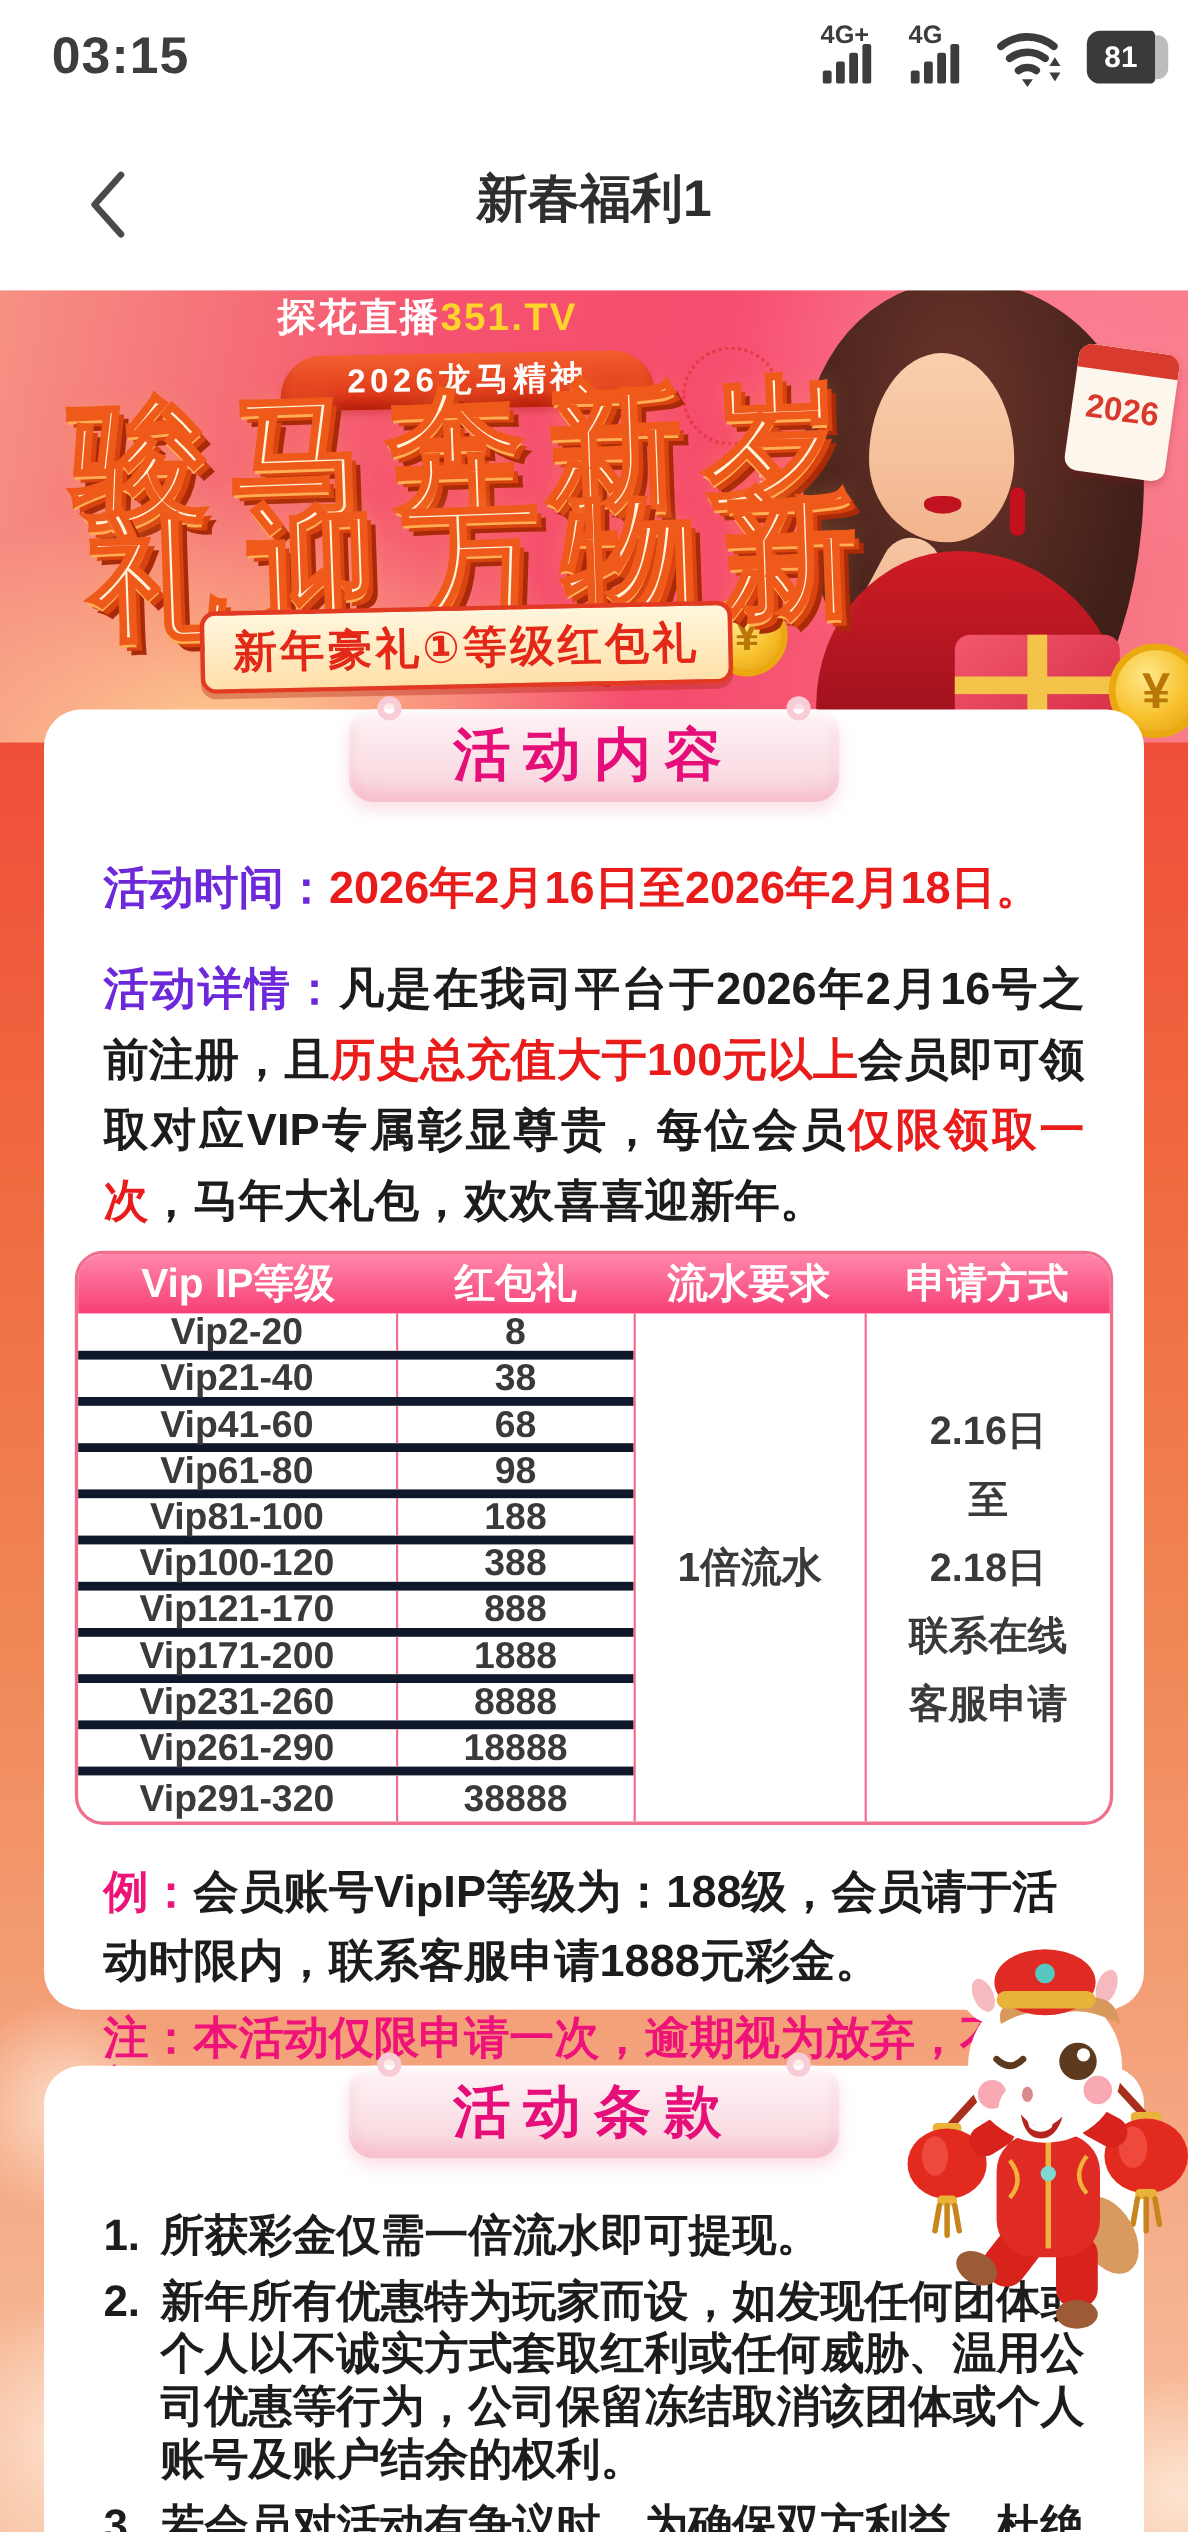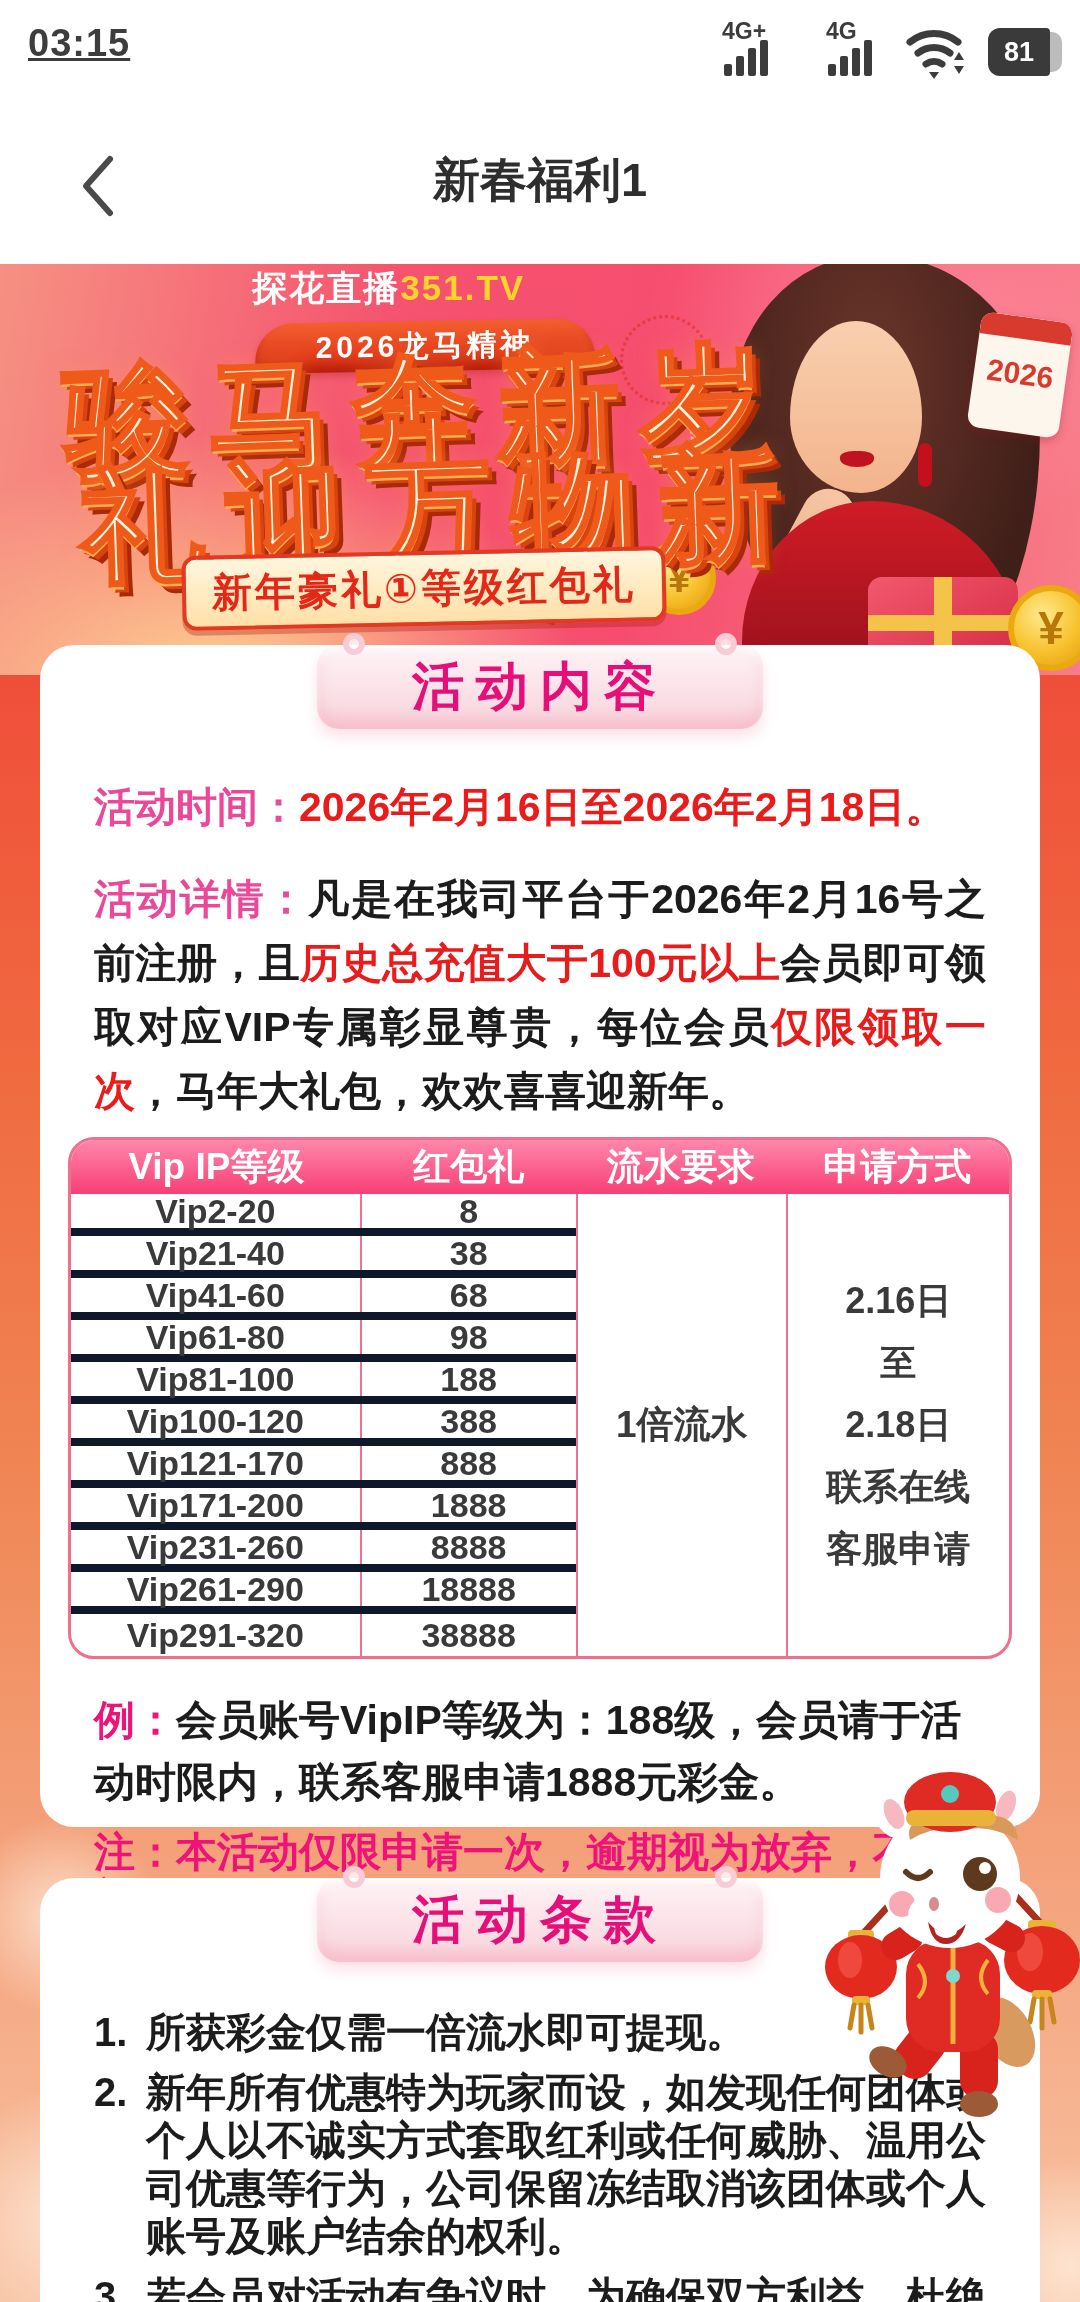--- a/index.html
+++ b/index.html
@@ -4,23 +4,23 @@
 <style>
   * { margin:0; padding:0; box-sizing:border-box; }
   html,body { background:#888; }
   body { font-family:"Liberation Sans","DejaVu Sans",sans-serif; }
   #screen{
     position:relative; width:1080px; height:2302px; margin:0 auto;
     background:#fff; overflow:hidden;
   }
   
   .statusbar{ position:absolute; top:0; left:0; width:100%; height:100px; background:#fff; z-index:20;}
-  .time{ position:absolute; left:28px; top:22px; font-size:38px; font-weight:700; color:#3d3d3d; letter-spacing:1px;text-decoration:underline;}
+  .time{ position:absolute; left:47px; top:22px; font-size:47px; font-weight:700; color:#3d3d3d; letter-spacing:1px;}
   .status-right{ position:absolute; right:14px; top:16px; display:flex; align-items:flex-end; gap:18px; height:64px;}
-  .cell{ position:relative; width:62px; height:60px;margin-left:24px;}
+  .cell{ position:relative; width:62px; height:60px;}
   .cell .net{ position:absolute; top:-2px; left:0; font-size:23px; font-weight:800; color:#3c3c3c;}
   .bars{ position:absolute; bottom:4px; left:2px; display:flex; align-items:flex-end; gap:4px;}
   .bars i{ display:block; width:8px; background:#3c3c3c; border-radius:2px;}
   .b1{height:12px;} .b2{height:20px;} .b3{height:28px;} .b4{height:36px;}
   .wifi{ position:relative; width:64px; height:60px;}
   .battery{ position:relative; width:78px; height:48px; margin-bottom:4px;}
   .batt-body{ position:absolute; left:0; top:0; width:62px; height:48px; background:#3a3a3a; border-radius:12px 4px 4px 12px; display:flex; align-items:center; justify-content:center;}
   .batt-body span{ color:#fff; font-size:27px; font-weight:800;}
   .batt-tip{ position:absolute; left:62px; top:4px; width:12px; height:40px; background:#bcbcbc; border-radius:0 10px 10px 0;}
   
@@ -88,21 +88,21 @@
   #card-terms{ top:1878px; height:520px;}
   .pill{ position:relative; width:446px; height:84px; margin:0 auto;
     background:linear-gradient(180deg,#fdf0f3 10%,#f8d3dc); border-radius:22px;
     box-shadow:0 8px 14px rgba(232,90,130,.18), inset 0 -10px 14px rgba(243,150,170,.35), inset 0 4px 6px #fff;
     display:flex; align-items:center; justify-content:center;}
   .pill span{ font-size:52px; font-weight:800; color:#e60e78; letter-spacing:12px;}
   .ring{ position:absolute; top:-12px; width:22px; height:22px; border:6px solid #f7ccd6; border-radius:50%; background:rgba(255,255,255,.8);}
   .ring.rl{ left:26px;} .ring.rr{ right:26px;}
   .card-pad{ padding:0 54px;}
   .row-time{ margin-top:54px; font-size:41px; line-height:48px;}
-  .lbl{ font-weight:800; color:#ec4899;}
+  .lbl{ font-weight:800; color:#6d28d9;}
   .red{ color:#ea1b1b; font-weight:700;}
   .magenta{ color:#ef1279; font-weight:800;}
   .detail{ margin-top:36px; font-size:41px; line-height:64px; color:#1c1c1c; text-align:justify; font-weight:600;}
   .detail .red{ font-weight:700;}
   
   .vtable{ margin:14px 28px 0; border:3px solid #ef6f8d; border-radius:26px; overflow:hidden; background:#fff;}
   .vt-head{ display:flex; height:54px; background:linear-gradient(180deg,#ff87ab,#f73f74); color:#fff; font-weight:800; font-size:37px;}
   .vt-head div{ display:flex; align-items:center; justify-content:center;}
   .w1{width:31%;} .w2{width:22.8%;} .w3{width:22.4%;} .w4{width:23.8%;}
   .vt-body{ display:flex;}

